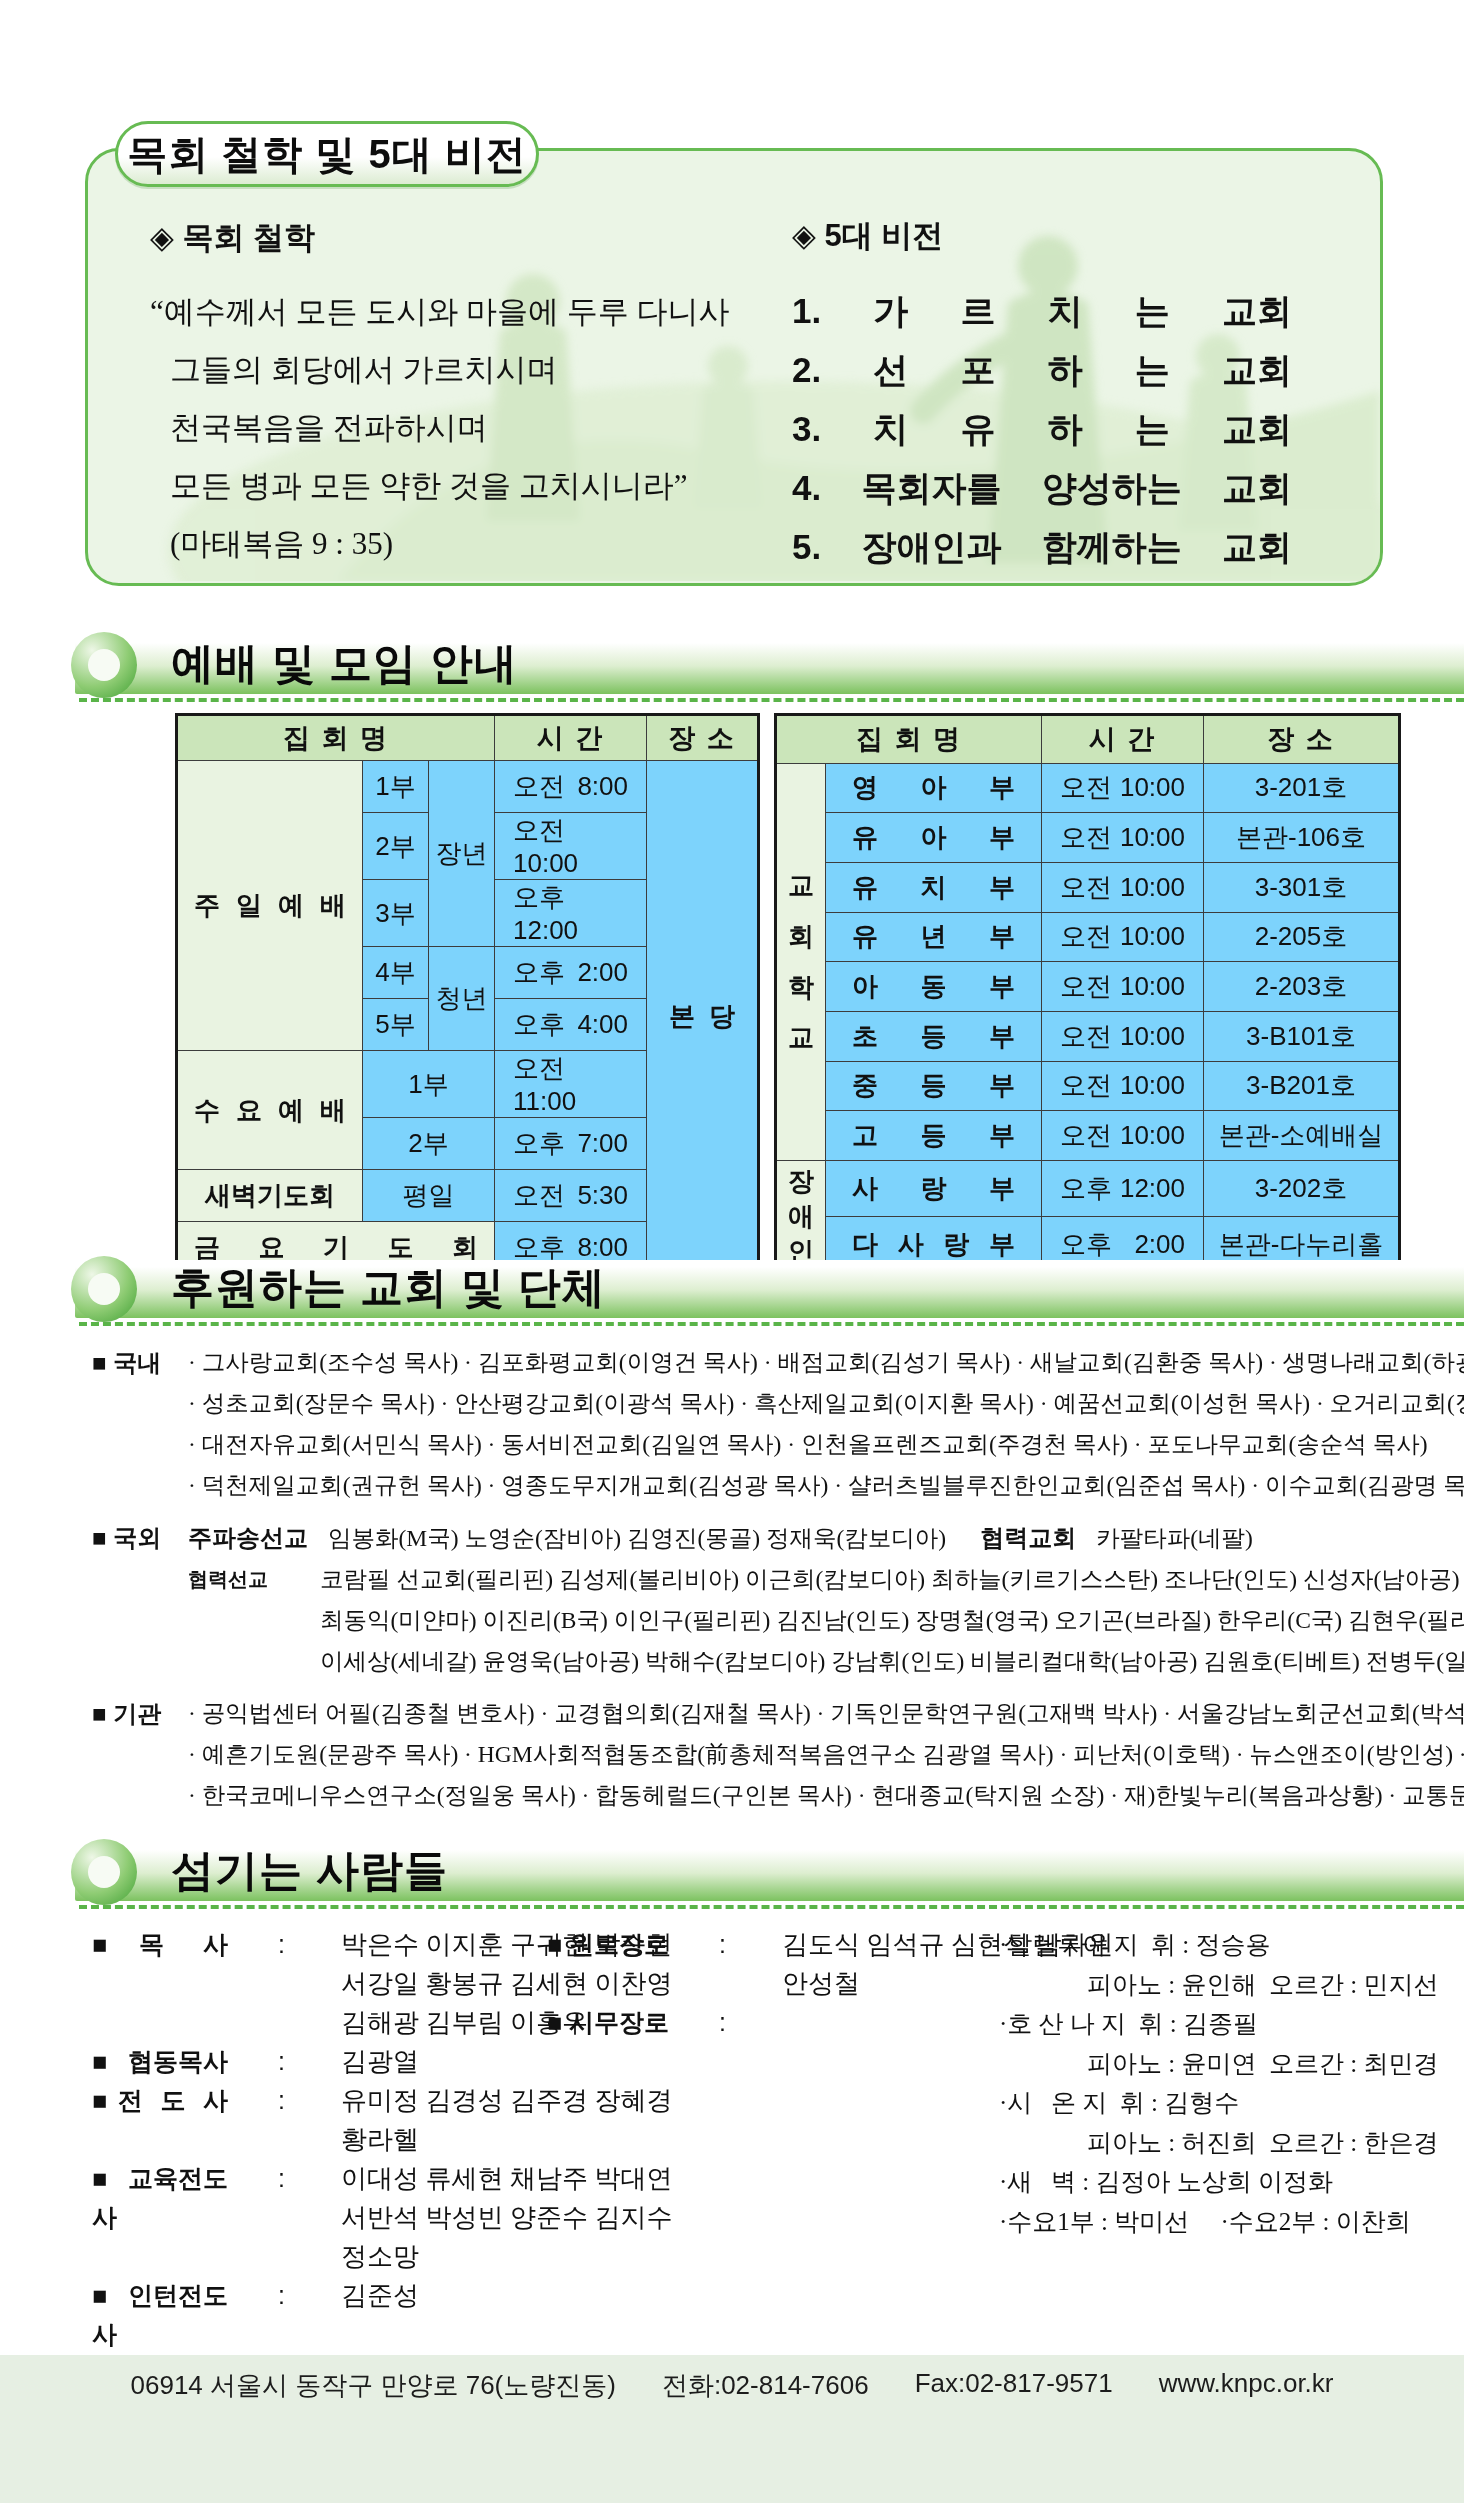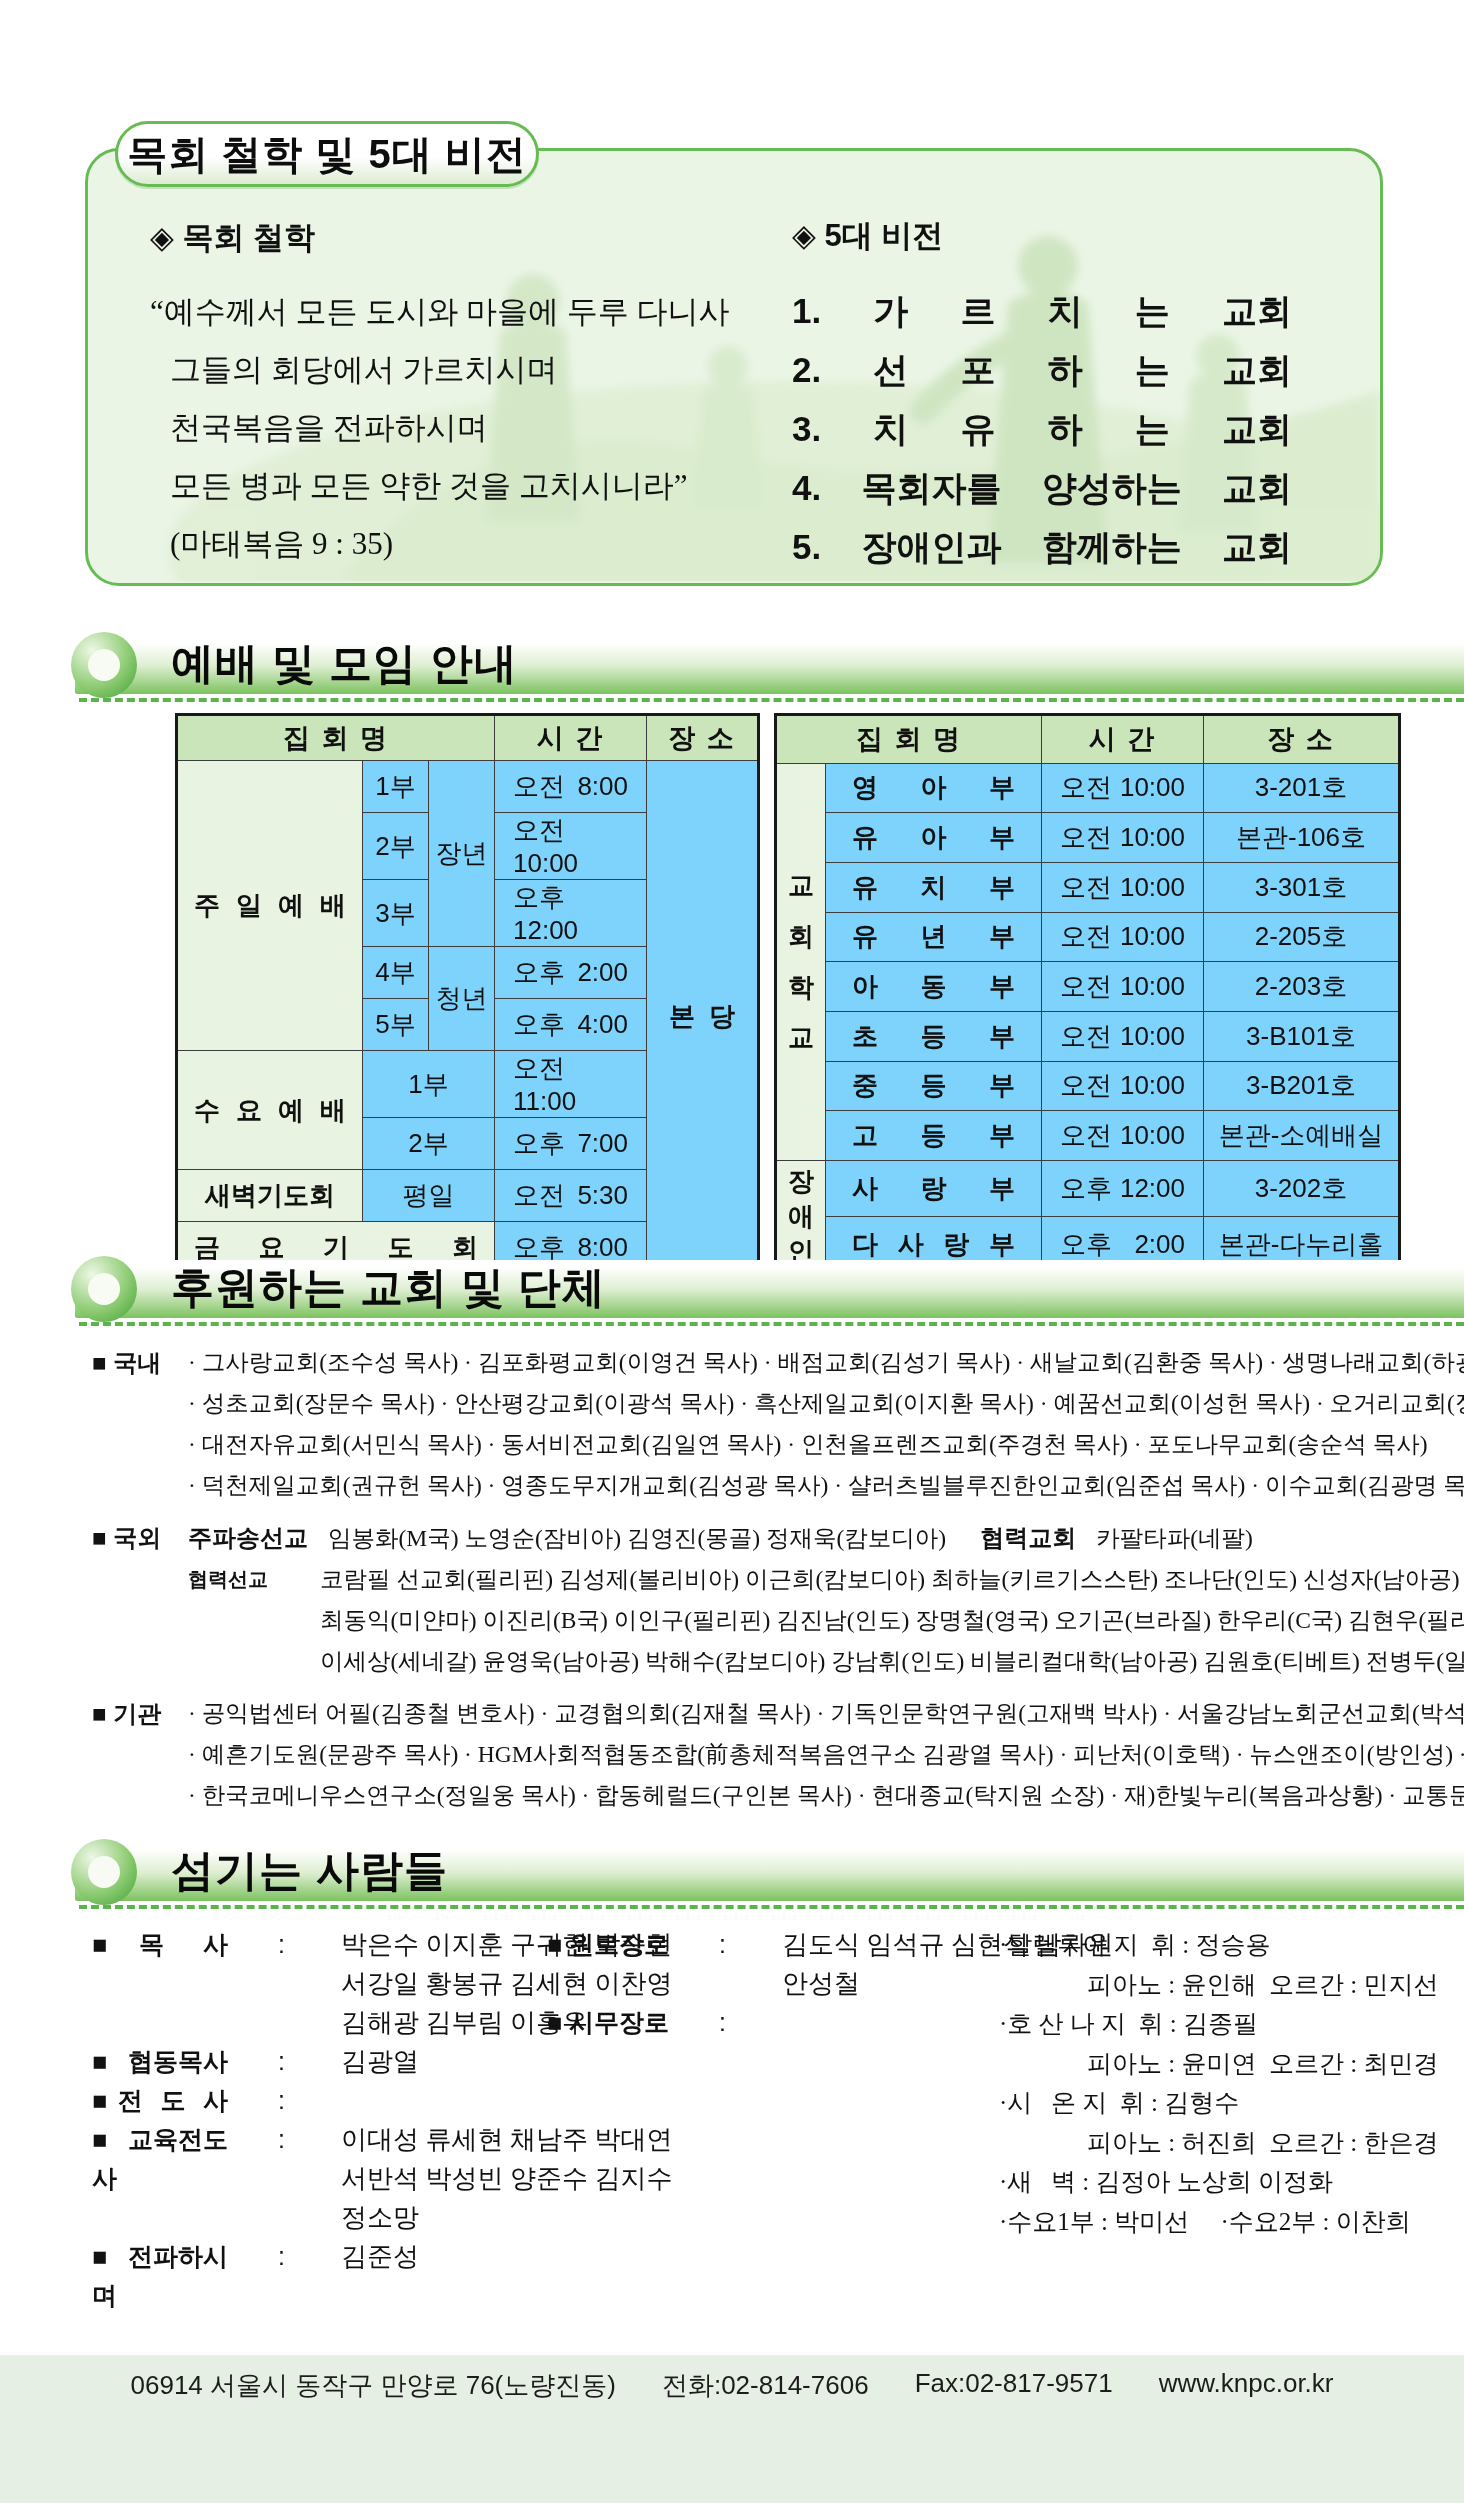--- a/index.html
+++ b/index.html
@@ -397,32 +397,36 @@
       <div class="p-entry">
         <div class="p-label just">■협동목사</div>
         <div class="p-colon">:</div>
         <div class="p-lines">
           <div class="p-line">김광열</div>
         </div>
       </div>
       <div class="p-entry">
         <div class="p-label just">■전 도 사</div>
         <div class="p-colon">:</div>
+        <div class="p-lines">
+          <div class="p-line">유미정 김경성 김주경 장혜경</div>
+          <div class="p-line">황라헬</div>
+        </div>
       </div>
       <div class="p-entry">
         <div class="p-label just">■교육전도사</div>
         <div class="p-colon">:</div>
         <div class="p-lines">
           <div class="p-line">이대성 류세현 채남주 박대연</div>
           <div class="p-line">서반석 박성빈 양준수 김지수</div>
           <div class="p-line">정소망</div>
         </div>
       </div>
       <div class="p-entry">
-        <div class="p-label just">■전파하시며</div>
+        <div class="p-label just">■인턴전도사</div>
         <div class="p-colon">:</div>
         <div class="p-lines">
           <div class="p-line">김준성</div>
         </div>
       </div>
     </div>
 
     <div class="p-col2">
       <div class="p-entry">
         <div class="p-label p-label2 just">■원로장로</div>

